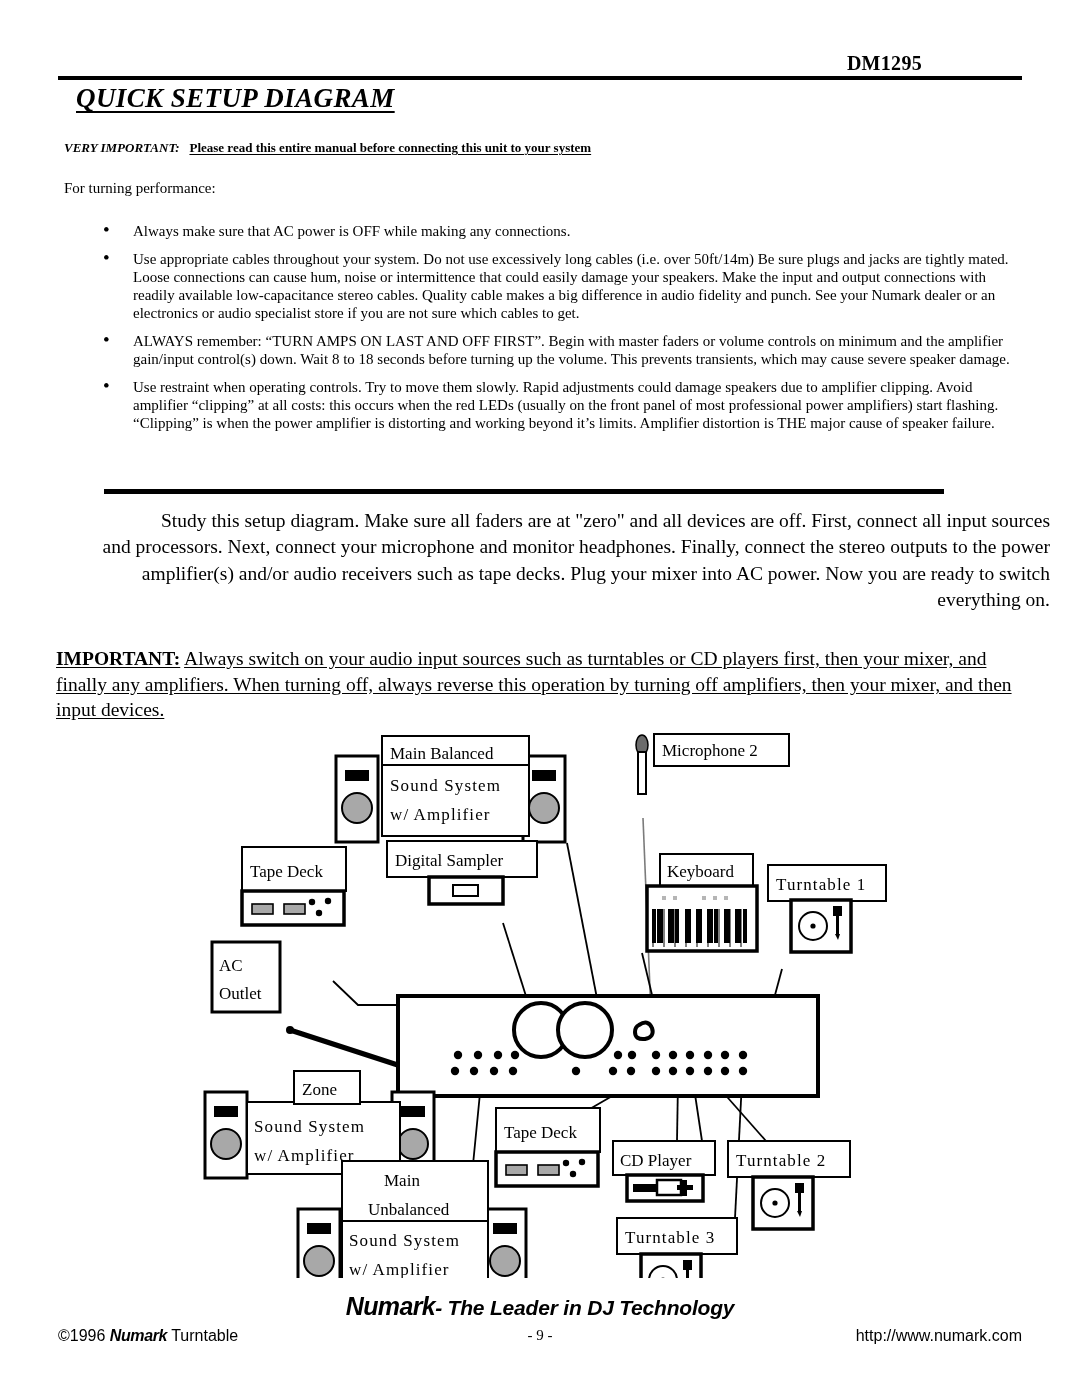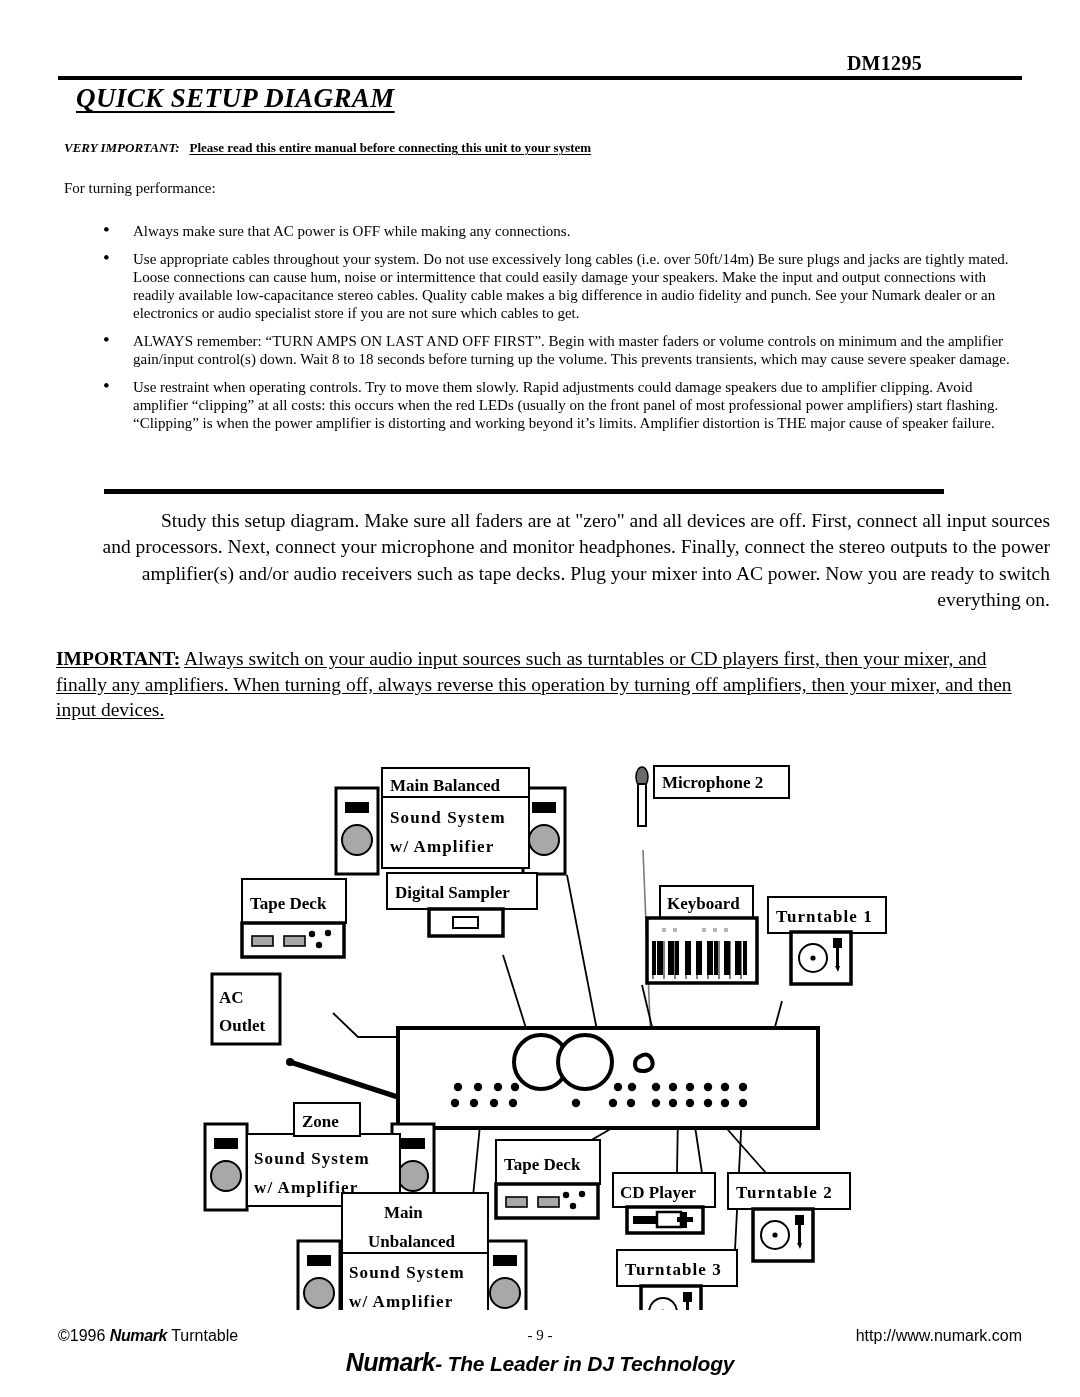--- a/index.html
+++ b/index.html
@@ -141,44 +141,43 @@
   }
   .important-para .imp-body {
     text-decoration: underline;
     text-underline-offset: 2px;
   }
 
   
   .diagram {
     position: absolute;
     left: 190px;
-    top: 750px;
+    top: 718px;
     width: 710px;
     height: 560px;
-    font-weight: bold;
   }
   .diagram svg { display: block; }
 
   .dg-label {
     font-family: "Liberation Serif", "DejaVu Serif", serif;
     font-size: 17px;
     fill: #000;
   }
   .dg-label-sp {
     font-family: "Liberation Serif", "DejaVu Serif", serif;
     font-size: 17px;
     letter-spacing: 1.1px;
     fill: #000;
   }
 
   
   .footer-brand {
     position: absolute;
     left: 0;
-    top: 1348px;
+    top: 1292px;
     width: 1080px;
     text-align: center;
     font-family: "Liberation Sans", sans-serif;
   }
   .footer-brand .numark-word {
     font-weight: bold;
     font-style: italic;
     font-size: 25px;
     letter-spacing: -0.6px;
   }

